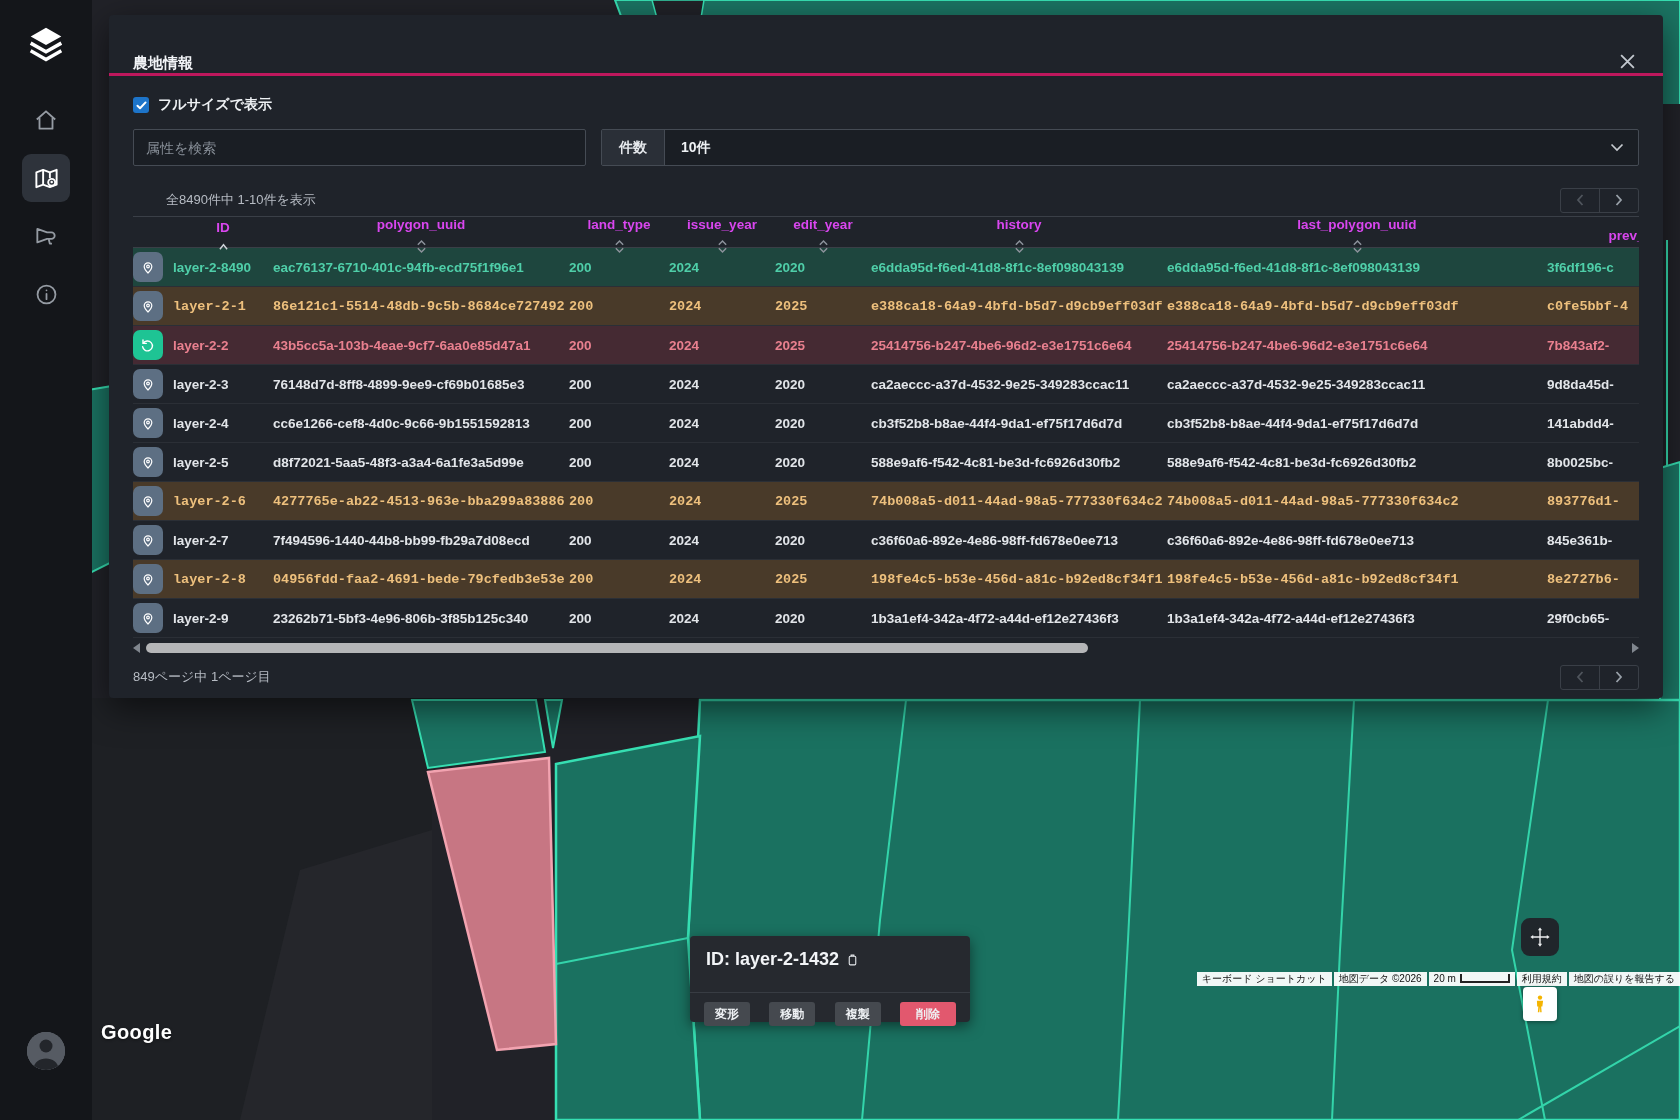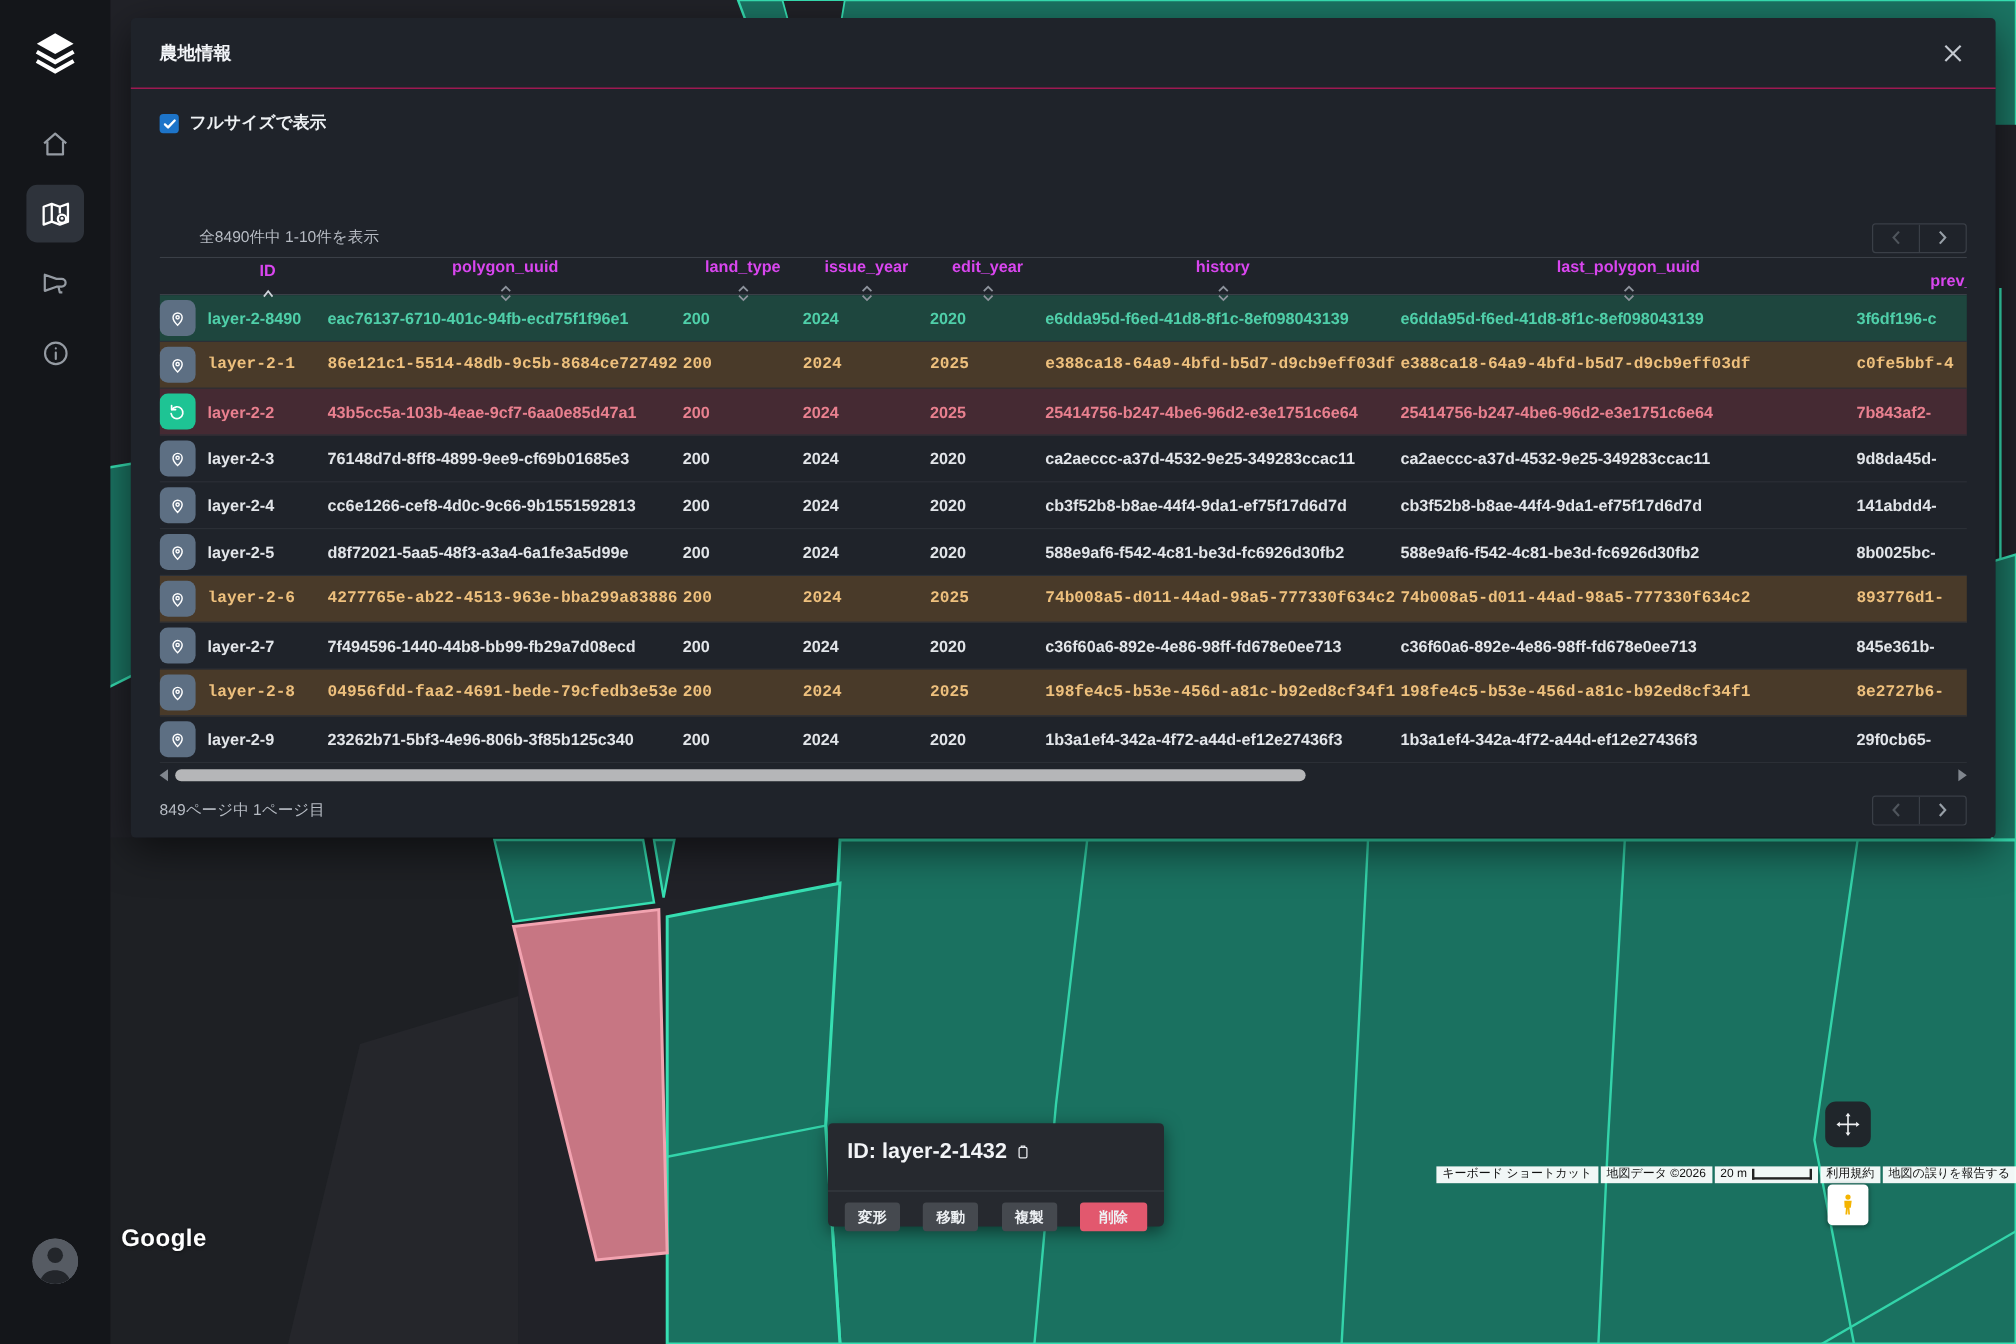--- a/index.html
+++ b/index.html
@@ -27,22 +27,22 @@
   .side-logo{margin-top:20px;width:52px;height:52px;display:flex;align-items:center;justify-content:center;}
   .side-nav{margin-top:24px;display:flex;flex-direction:column;align-items:center;gap:10px;}
   .side-item{width:48px;height:48px;border-radius:9px;display:flex;align-items:center;justify-content:center;cursor:pointer;}
   .side-item.active{background:#2e333b;}
   .side-avatar{position:absolute;bottom:50px;left:27px;width:38px;height:38px;border-radius:50%;
                overflow:hidden;background:#6b7078;cursor:pointer;}
 
   
   .modal{position:absolute;left:109px;top:15px;width:1554px;height:683px;background:#1f232a;
          border-radius:4px;z-index:4;box-shadow:0 10px 34px rgba(0,0,0,.55);display:flex;flex-direction:column;}
-  .modal-header{height:58px;flex:0 0 58px;display:flex;align-items:center;justify-content:space-between;
-                padding:0 24px;border-bottom:1px solid #be185d;}
+  .modal-header{height:58px;flex:0 0 58px;display:flex;align-items:flex-end;justify-content:space-between;
+                padding:0 24px;border-bottom:3px solid #be185d;}
   .modal-title{font-size:15px;font-weight:700;color:#f2f4f7;}
   .close-btn{width:24px;height:24px;display:flex;align-items:center;justify-content:center;cursor:pointer;}
   .modal-body{padding:20px 24px 0 24px;display:flex;flex-direction:column;flex:1;min-height:0;}
 
   .chk-row{display:flex;align-items:center;gap:9px;height:18px;}
   .checkbox{width:16px;height:16px;border-radius:3px;background:#1d74c9;display:flex;align-items:center;
             justify-content:center;cursor:pointer;}
   .chk-label{font-size:14px;font-weight:700;color:#eef1f4;}
 
   .controls{display:flex;gap:15px;margin-top:15px;height:37px;}
@@ -233,20 +233,30 @@
       <div class="chk-row">
         <div class="checkbox">
           <svg width="11" height="9" viewBox="0 0 12 10" fill="none" stroke="#fff" stroke-width="2.2" stroke-linecap="round" stroke-linejoin="round">
               <path d="M1.5 5.2 4.4 8 10.5 1.6"></path>
             </svg>
         </div>
         <div class="chk-label">フルサイズで表示</div>
       </div>
 
       <div class="controls">
+        <input class="search-input" type="text" placeholder="属性を検索" style="">
+        <div class="sel-group count">
+          <div class="sel-label">件数</div>
+          <div class="sel-value">10件</div>
+          <div class="sel-chev">
+            <svg width="14" height="9" viewBox="0 0 14 9" fill="none" stroke="#c6cacf" stroke-width="1.7">
+                <path d="M1.5 1.5 7 7l5.5-5.5"></path>
+              </svg>
+          </div>
+        </div>
       </div>
 
       <div class="summary-row">
         <div class="summary-text">全8490件中 1-10件を表示</div>
         <div class="pager">
           <div class="pg disabled">
             <svg width="8" height="12" viewBox="0 0 8 12" fill="none" stroke="#98a0a8" stroke-width="1.8">
                 <path d="M6.5 1 2 6l4.5 5"></path>
               </svg>
           </div>

